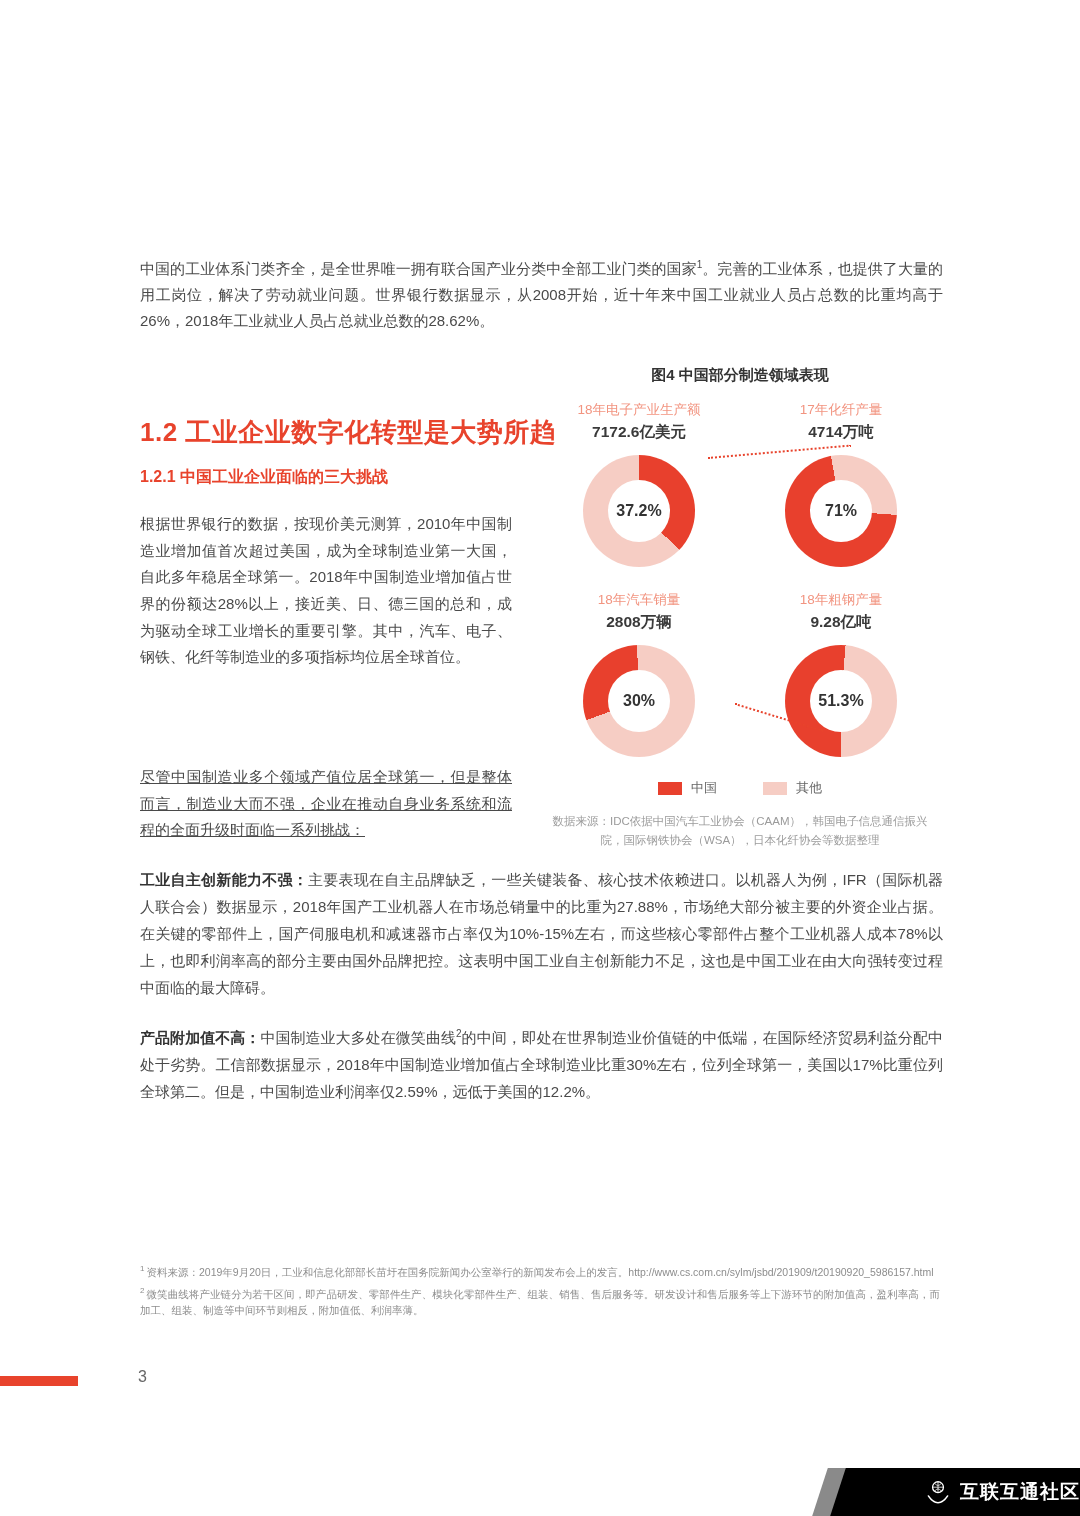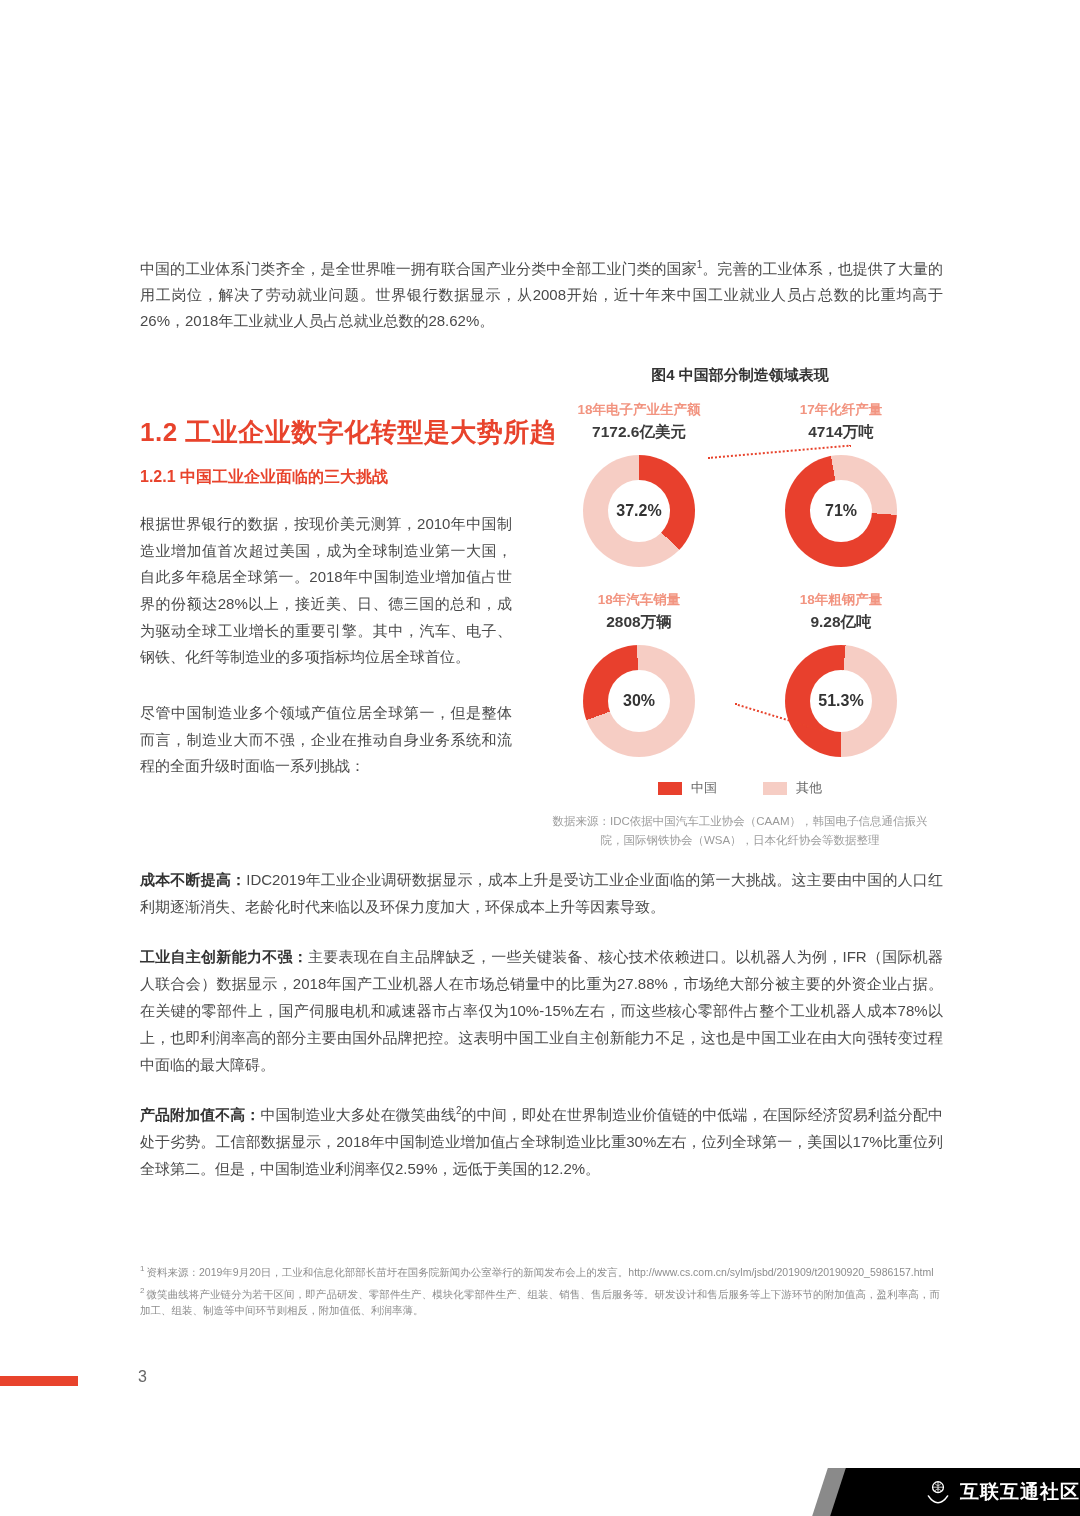--- a/index.html
+++ b/index.html
@@ -27,30 +27,30 @@
     position:absolute; left:140px; top:467px;
     color:#e8432c; font-size:16px; font-weight:bold;
   }
 
   
   .leftcol-p1 {
     position:absolute; left:140px; top:511px; width:372px;
     font-size:15px; line-height:1.78; text-align:justify;
   }
   .leftcol-p2 {
-    position:absolute; left:140px; top:700px; width:372px;
-    font-size:15px; line-height:1.78; text-align:justify;
+    position:absolute; left:140px; top:764px; width:372px;
+    font-size:15px; line-height:1.78; text-align:justify;text-decoration:underline;
   }
 
   
   .figure { position:absolute; left:538px; top:366px; width:404px; }
   .figure-title { text-align:center; font-size:15px; font-weight:bold; color:#333; margin-bottom:16px; }
   .chart-grid { display:grid; grid-template-columns:1fr 1fr; row-gap:24px; }
   .chart-cell { display:flex; flex-direction:column; align-items:center; }
-  .chart-label { color:#f29480; font-size:13.5px; font-weight:bold; }
+  .chart-label { color:#f29480; font-size:13.5px; font-weight:normal; }
   .chart-value { color:#3a3a3a; font-size:15.5px; font-weight:bold; margin:3px 0 12px;text-align:right; }
   .donut {
     width:112px; height:112px; border-radius:50%;
     position:relative; display:flex; align-items:center; justify-content:center;
   }
   .donut-hole {
     position:absolute; width:62px; height:62px; background:#fff; border-radius:50%;
   }
   .pct { position:relative; z-index:2; font-size:16px; font-weight:bold; color:#333; }
 
@@ -167,21 +167,20 @@
       </div>
     </div>
 
     <div class="source">数据来源：IDC依据中国汽车工业协会（CAAM），韩国电子信息通信振兴院，国际钢铁协会（WSA），日本化纤协会等数据整理</div>
   </div>
 
   <div class="connector connector-1"></div>
   <div class="connector connector-2"></div>
 
   <div class="challenges">
-    <p class="challenge"><span class="lead">成本不断提高：</span><span>IDC2019年工业企业调研数据显示，成本上升是受访工业企业面临的第一大挑战。这主要由中国的人口红利期逐渐消失、老龄化时代来临以及环保力度加大，环保成本上升等因素导致。</span></p>
     <p class="challenge"><span class="lead">工业自主创新能力不强：</span><span>主要表现在自主品牌缺乏，一些关键装备、核心技术依赖进口。以机器人为例，IFR（国际机器人联合会）数据显示，2018年国产工业机器人在市场总销量中的比重为27.88%，市场绝大部分被主要的外资企业占据。在关键的零部件上，国产伺服电机和减速器市占率仅为10%-15%左右，而这些核心零部件占整个工业机器人成本78%以上，也即利润率高的部分主要由国外品牌把控。这表明中国工业自主创新能力不足，这也是中国工业在由大向强转变过程中面临的最大障碍。</span></p>
     <p class="challenge"><span class="lead">产品附加值不高：</span><span>中国制造业大多处在微笑曲线</span><sup>2</sup><span>的中间，即处在世界制造业价值链的中低端，在国际经济贸易利益分配中处于劣势。工信部数据显示，2018年中国制造业增加值占全球制造业比重30%左右，位列全球第一，美国以17%比重位列全球第二。但是，中国制造业利润率仅2.59%，远低于美国的12.2%。</span></p>
   </div>
 
   <div class="footnotes">
     <p class="footnote"><sup>1</sup><span>资料来源：2019年9月20日，工业和信息化部部长苗圩在国务院新闻办公室举行的新闻发布会上的发言。http://www.cs.com.cn/sylm/jsbd/201909/t20190920_5986157.html</span></p>
     <p class="footnote"><sup>2</sup><span>微笑曲线将产业链分为若干区间，即产品研发、零部件生产、模块化零部件生产、组装、销售、售后服务等。研发设计和售后服务等上下游环节的附加值高，盈利率高，而加工、组装、制造等中间环节则相反，附加值低、利润率薄。</span></p>
   </div>
 
   <div class="pageno-bar"></div>

